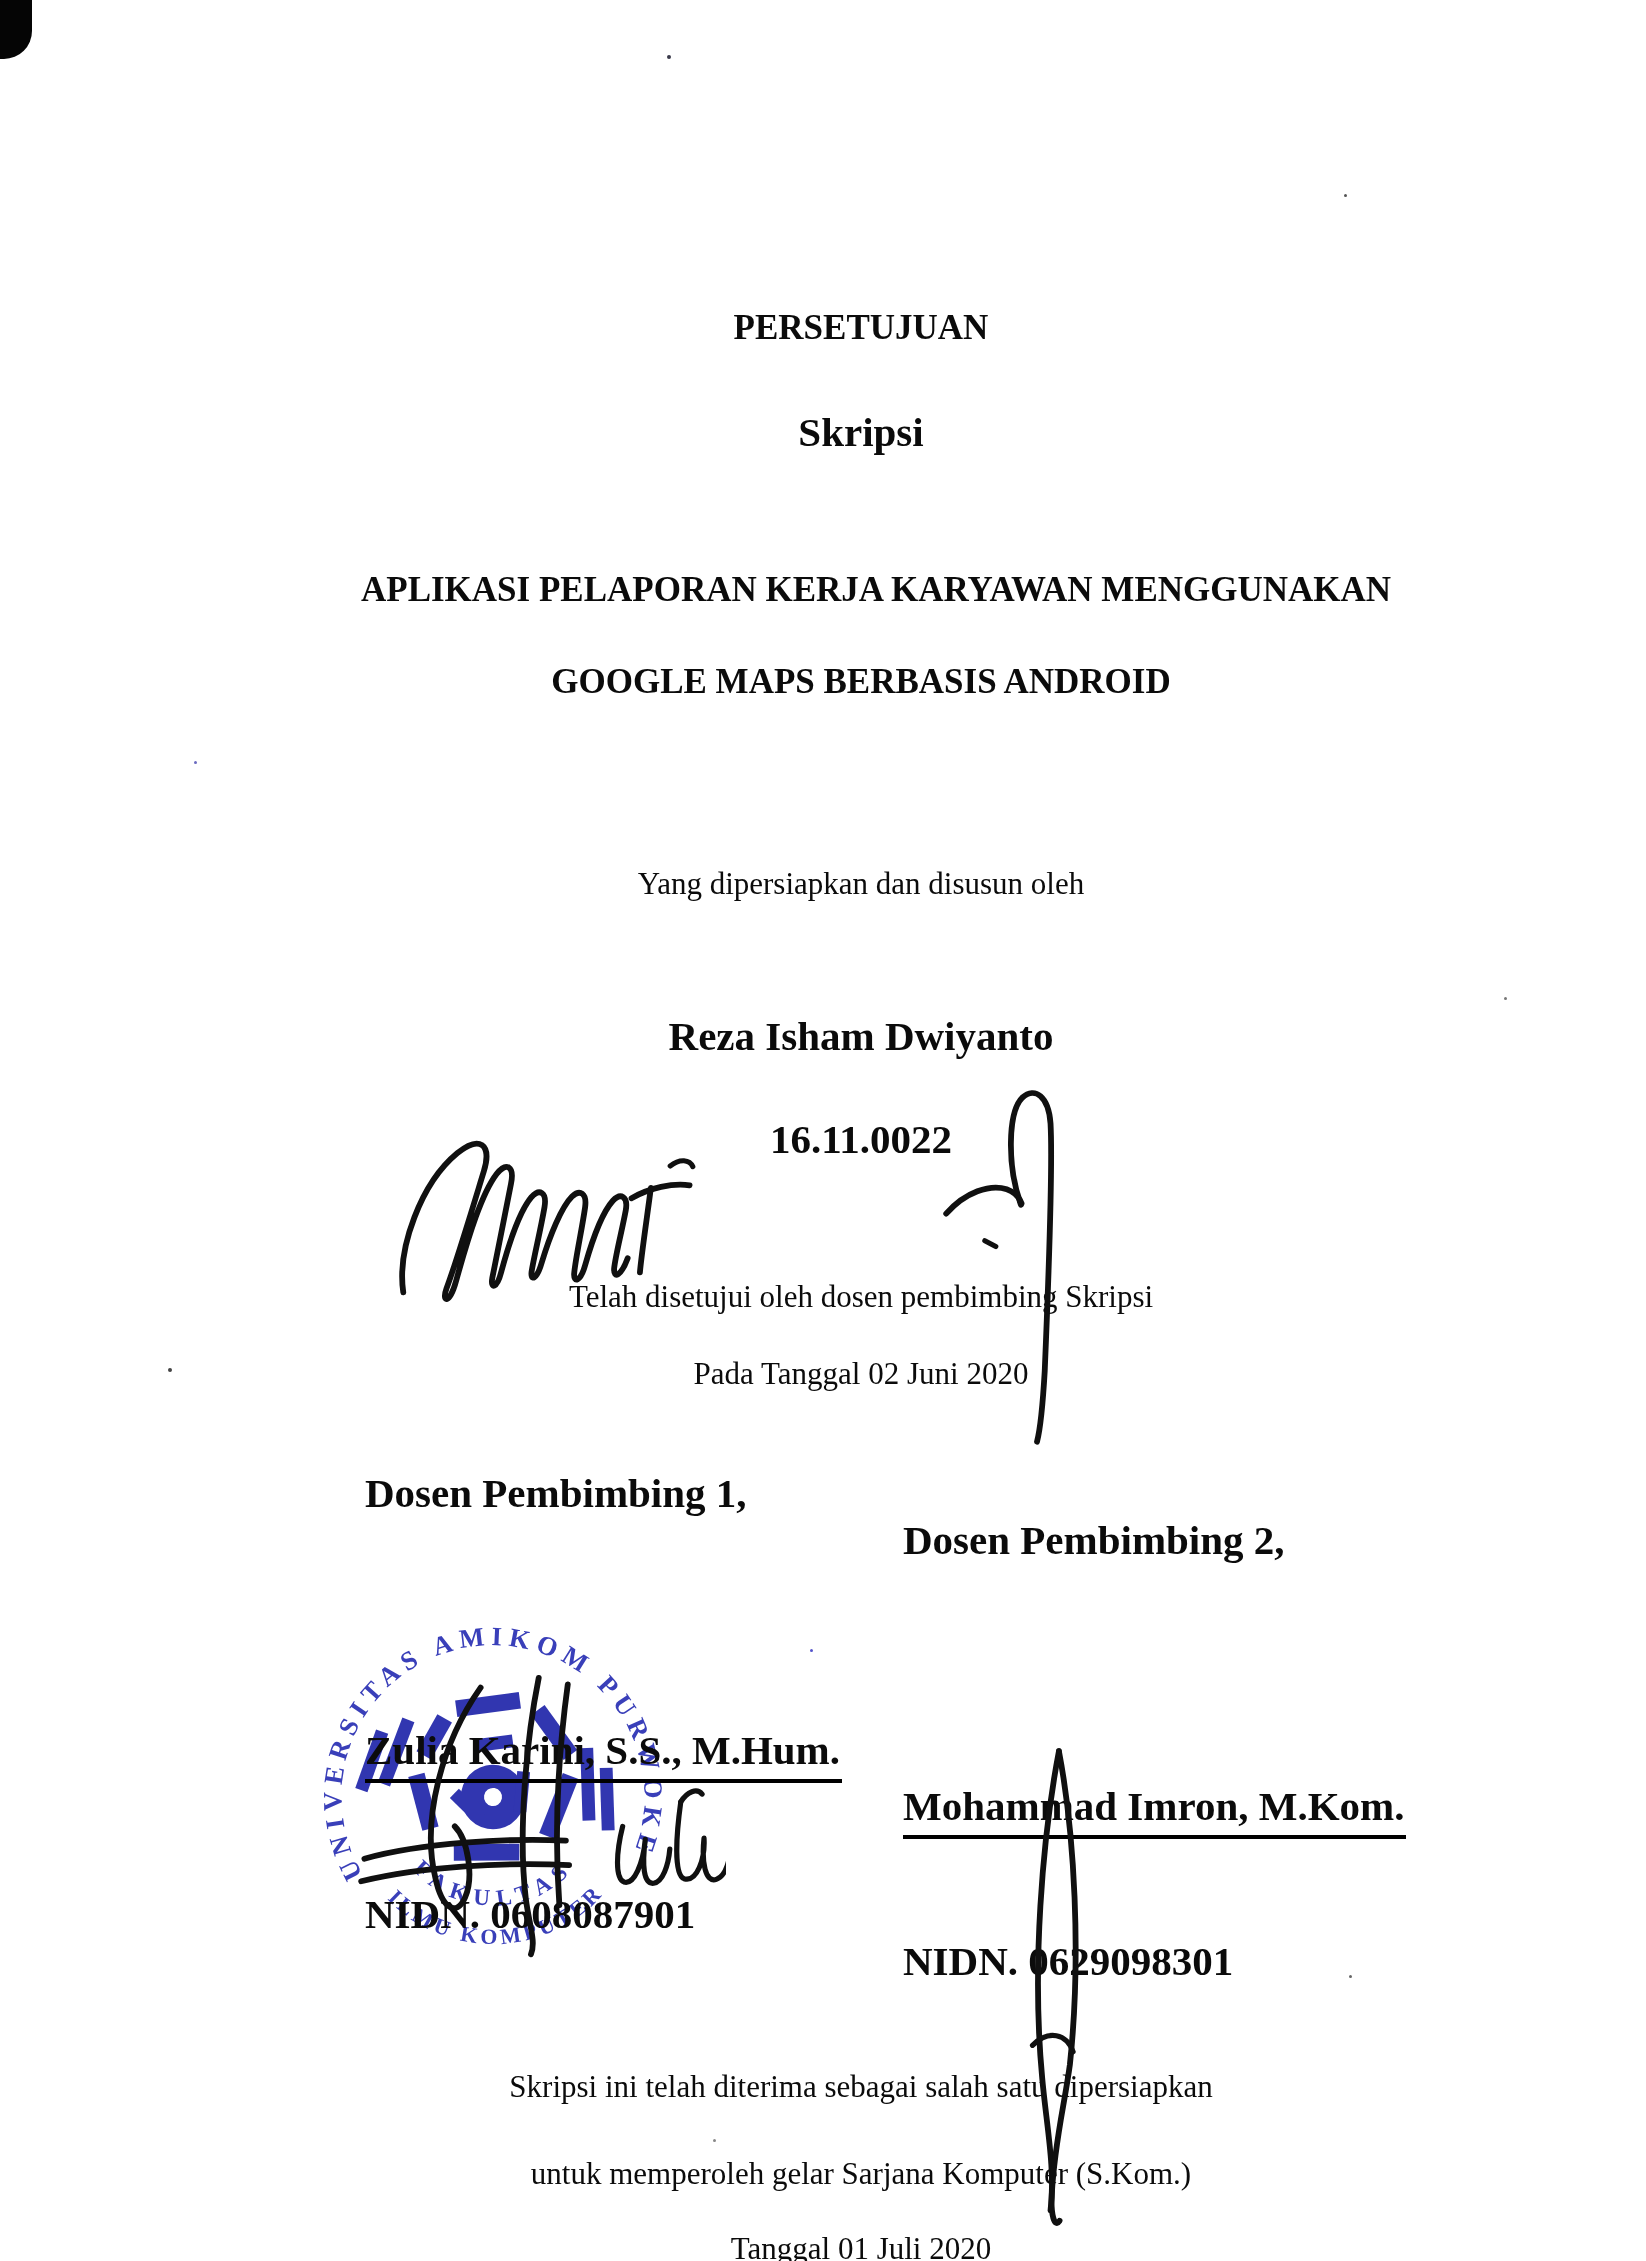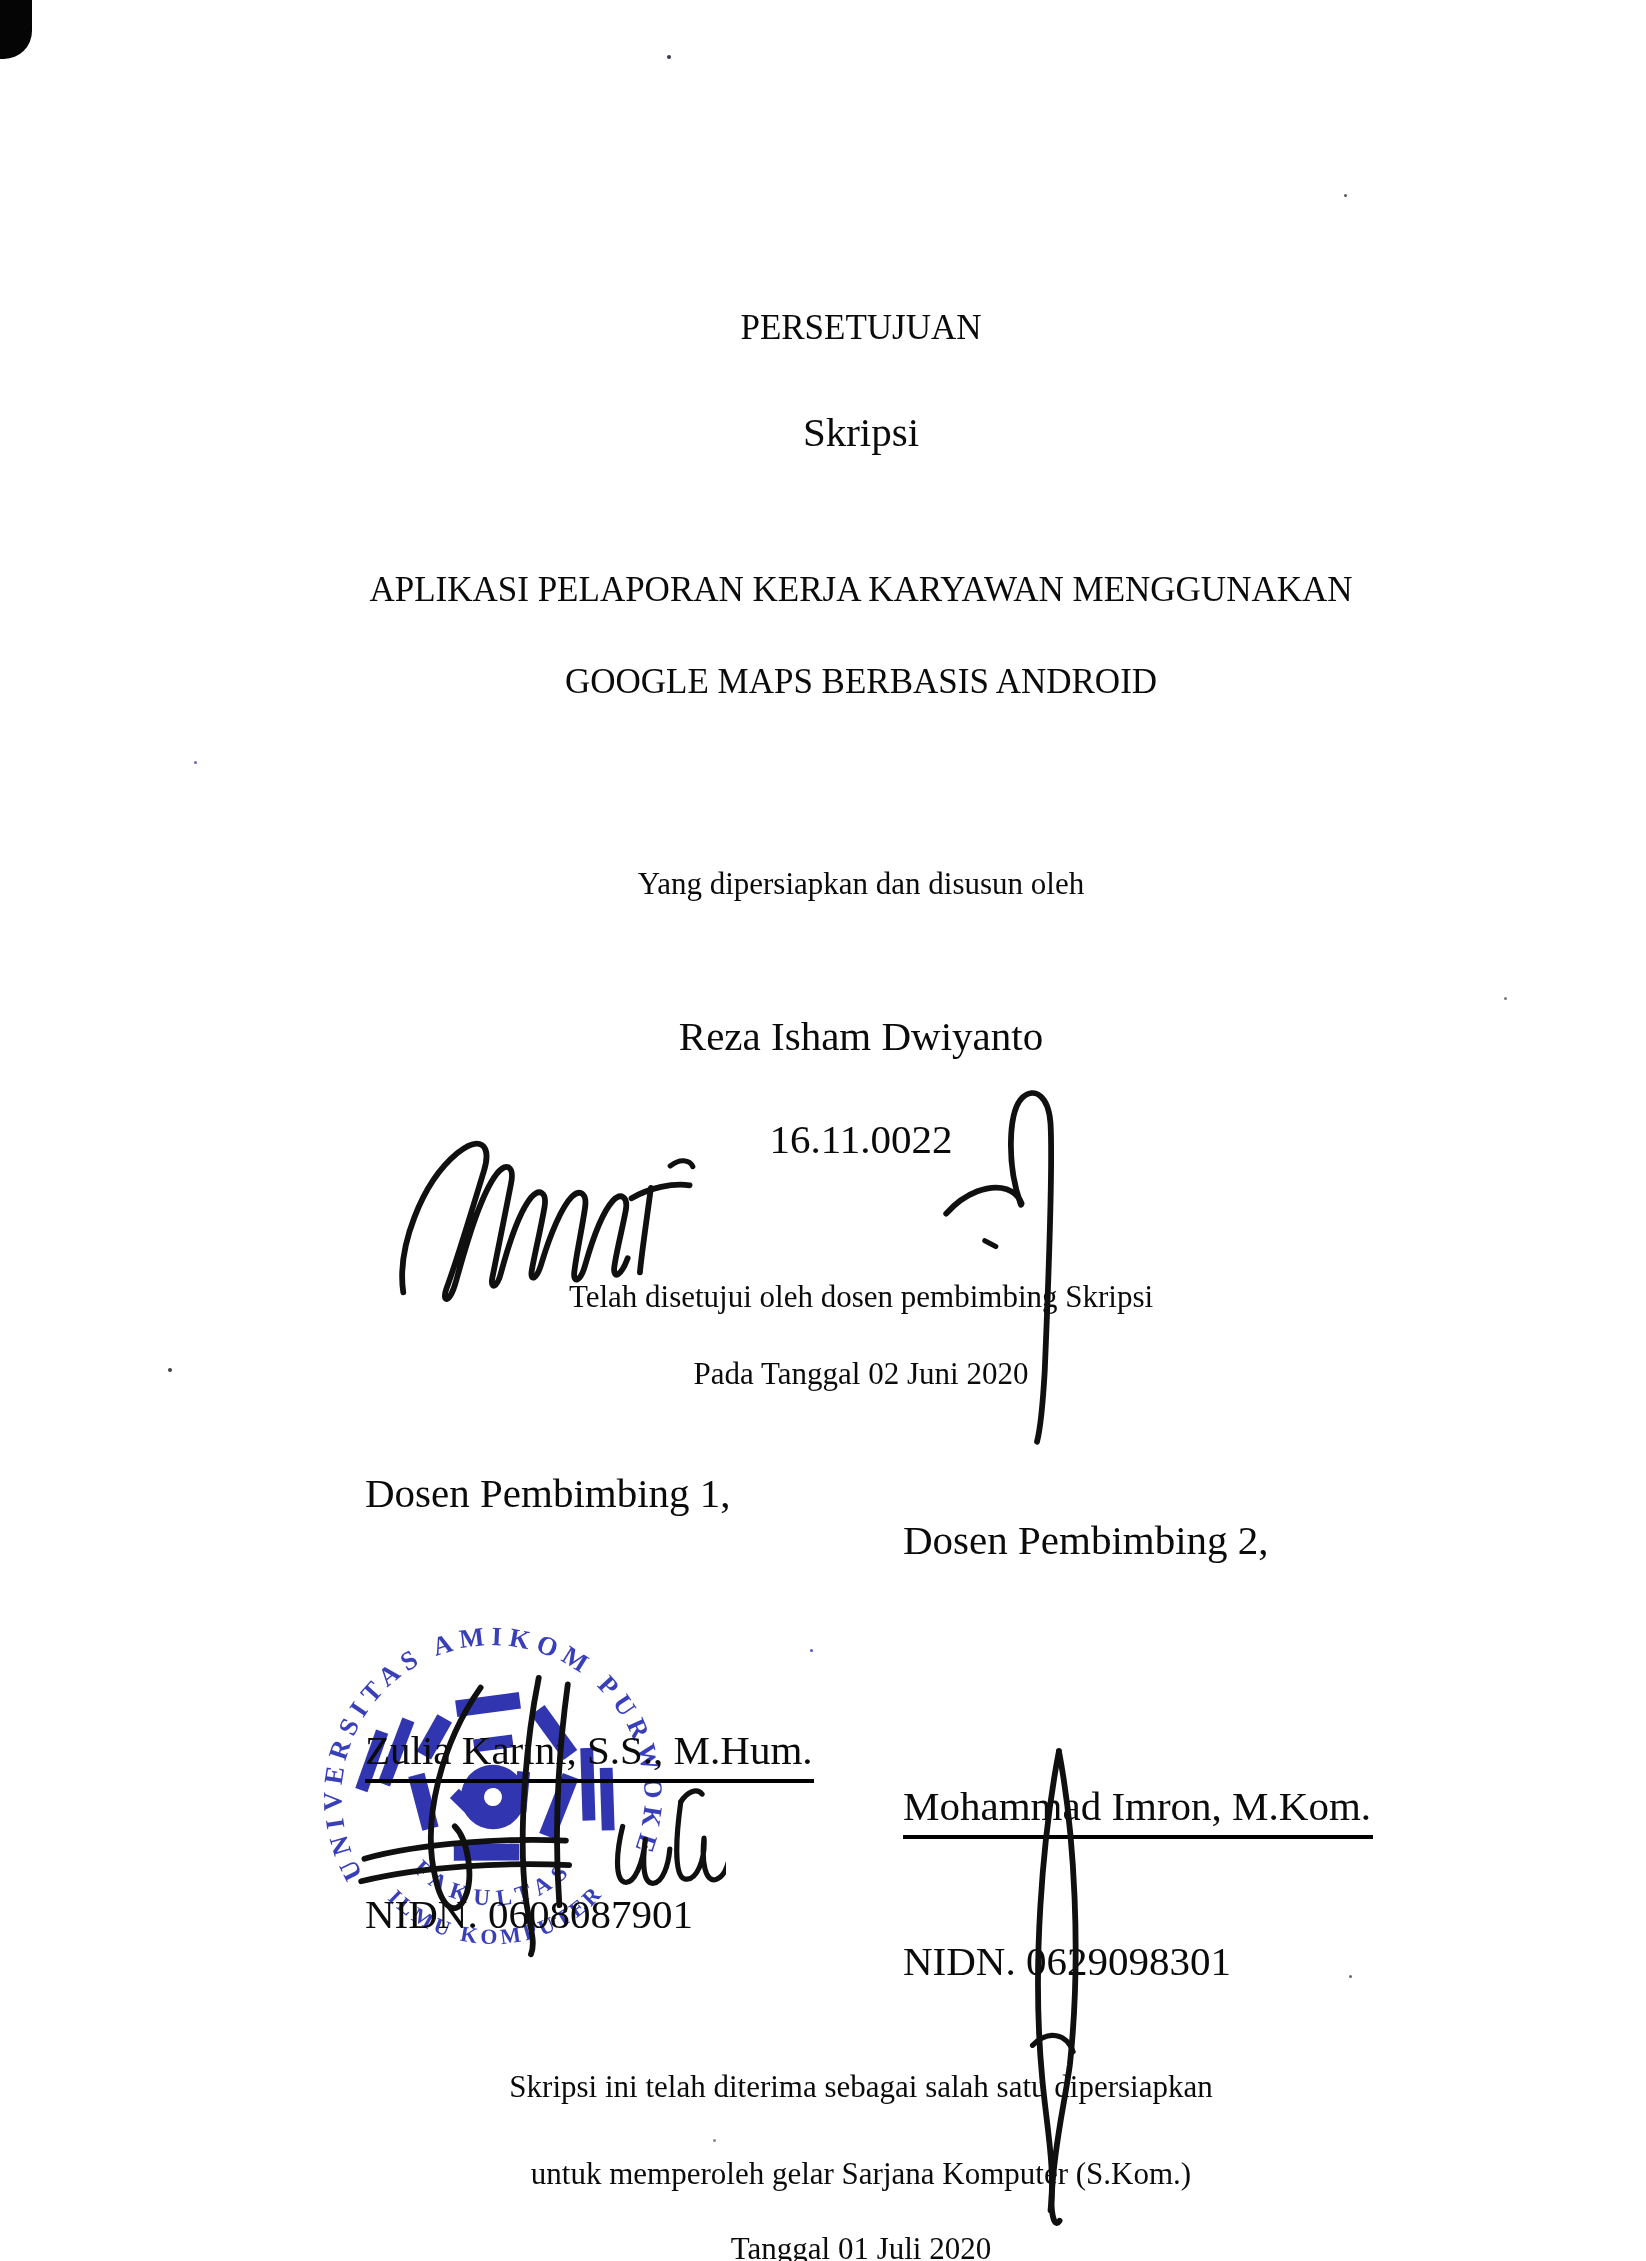--- a/index.html
+++ b/index.html
@@ -6,21 +6,21 @@
   .page{
     position:relative;
     width:1647px;height:2261px;
     background:#ffffff;
     font-family:"Liberation Serif","DejaVu Serif",serif;
     color:#0b0b0b;
     overflow:hidden;
   }
   .ln{position:absolute;white-space:nowrap;line-height:1.15;}
   .c{left:361px;width:1000px;text-align:center;}
-  .b{font-weight:normal;}
+  .b{font-weight:bold;}
   .fs48{font-size:31px;}
   .fs50{font-size:41px;}
   .fs54{font-size:35px;}
   .u{display:inline-block;border-bottom:4.5px solid #000;padding:0 1.9px 4.5px 0;}
   .sig{position:absolute;z-index:4;}
   .sig path{fill:none;stroke:#101010;stroke-linecap:round;stroke-linejoin:round;}
   .stamp{position:absolute;z-index:1;opacity:0.93;}
   .txt{position:relative;z-index:3;}
   .corner{position:absolute;left:0;top:0;width:32px;height:59px;background:#050505;
           border-radius:0 0 28px 0;z-index:5;}

